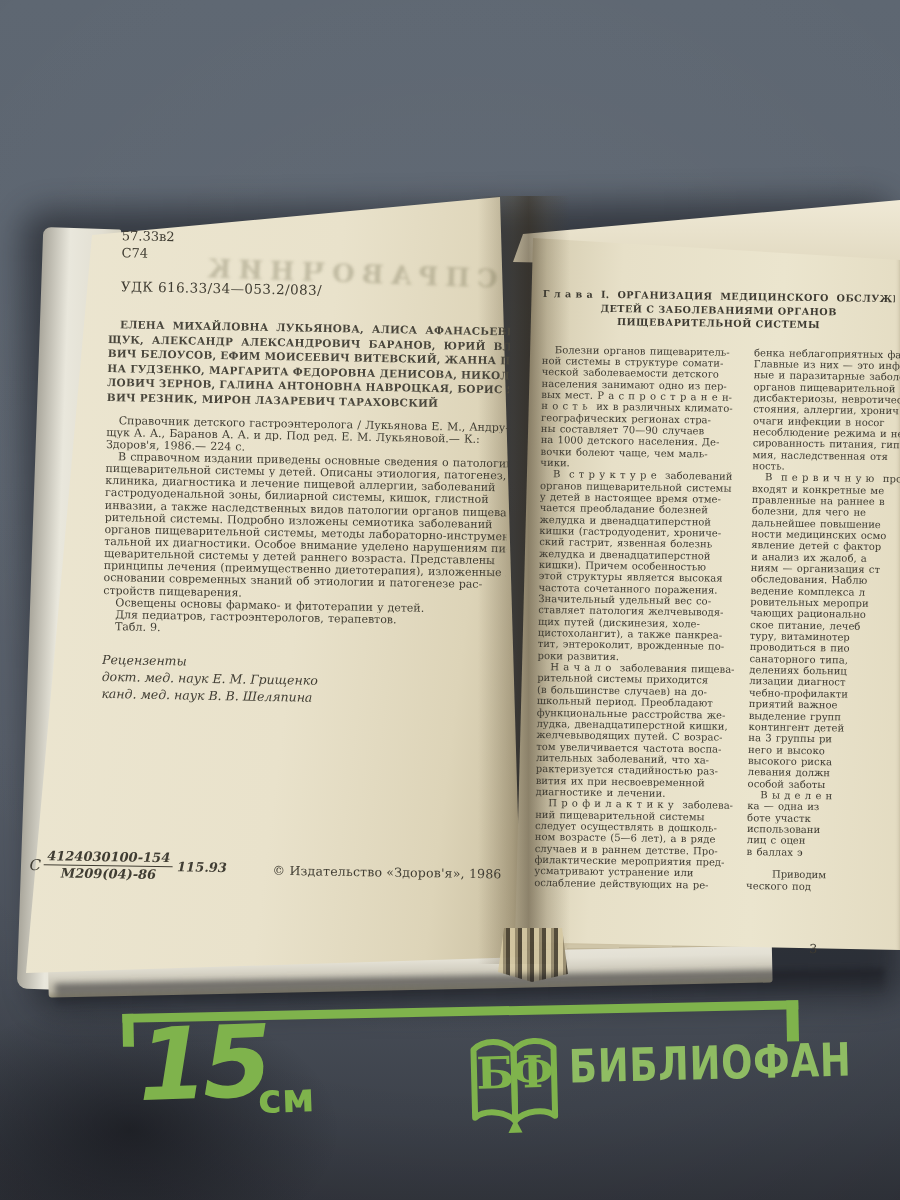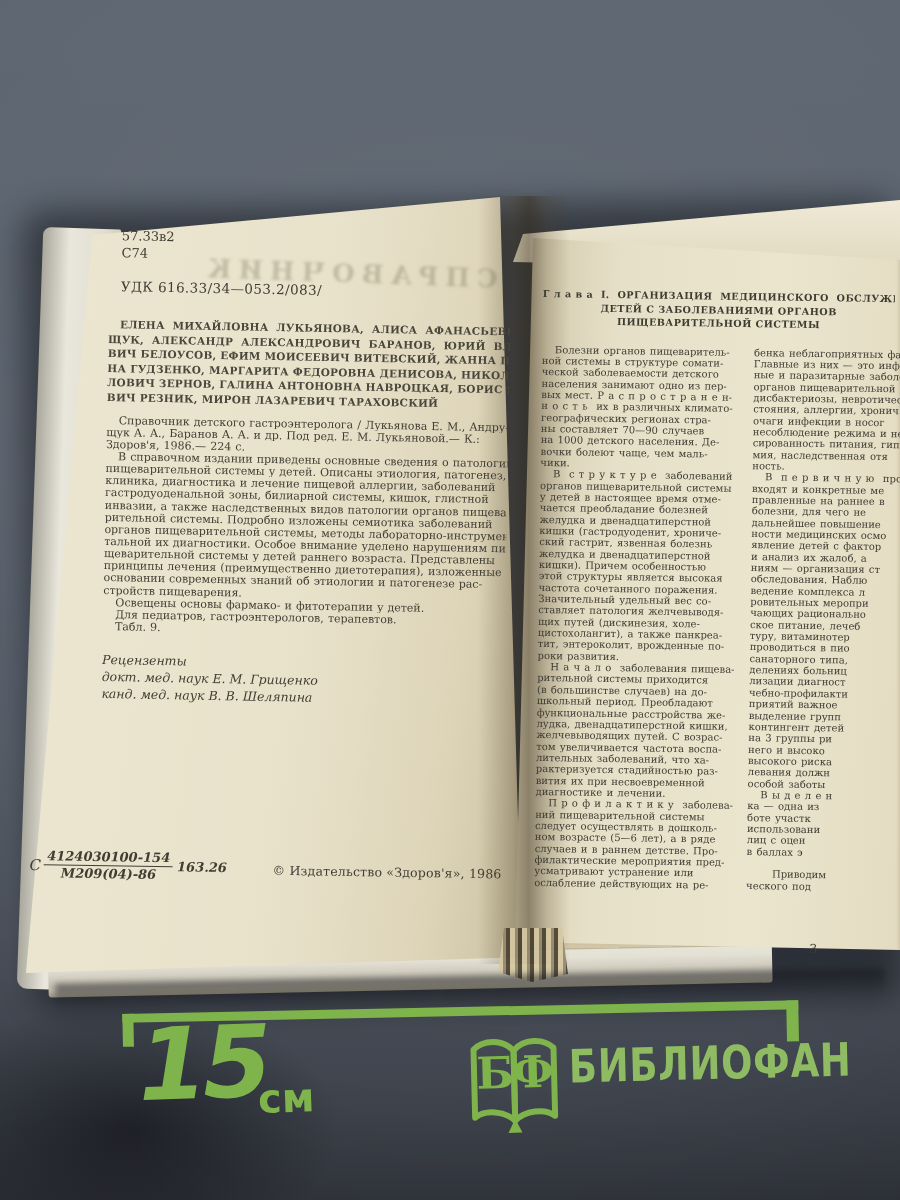--- a/index.html
+++ b/index.html
@@ -159,21 +159,21 @@
     </div>
 </div>
 
 <div class="lp-bottom">
   <div class="catalog">
     <span class="prefix">С</span>
     <span class="frac">
       <span class="num">4124030100-154</span>
       <span class="den">М209(04)-86</span>
     </span>
-    <span class="suffix">163.26</span>
+    <span class="suffix">115.93</span>
   </div>
   <div class="copyright">© Издательство «Здоров'я», 1986</div>
 </div>
 
 <div class="rp-text">
   <div class="heading">
       <div class="line">Г л а в а  I.  ОРГАНИЗАЦИЯ  МЕДИЦИНСКОГО  ОБСЛУЖИВАНИЯ</div>
       <div class="line">ДЕТЕЙ С ЗАБОЛЕВАНИЯМИ ОРГАНОВ</div>
       <div class="line">ПИЩЕВАРИТЕЛЬНОЙ СИСТЕМЫ</div>
     </div>

